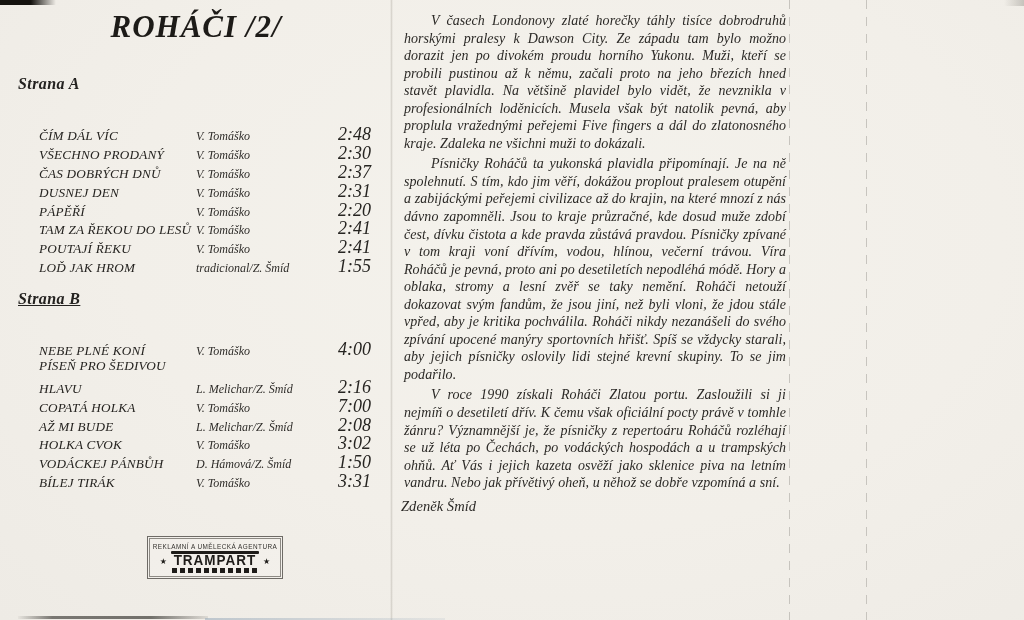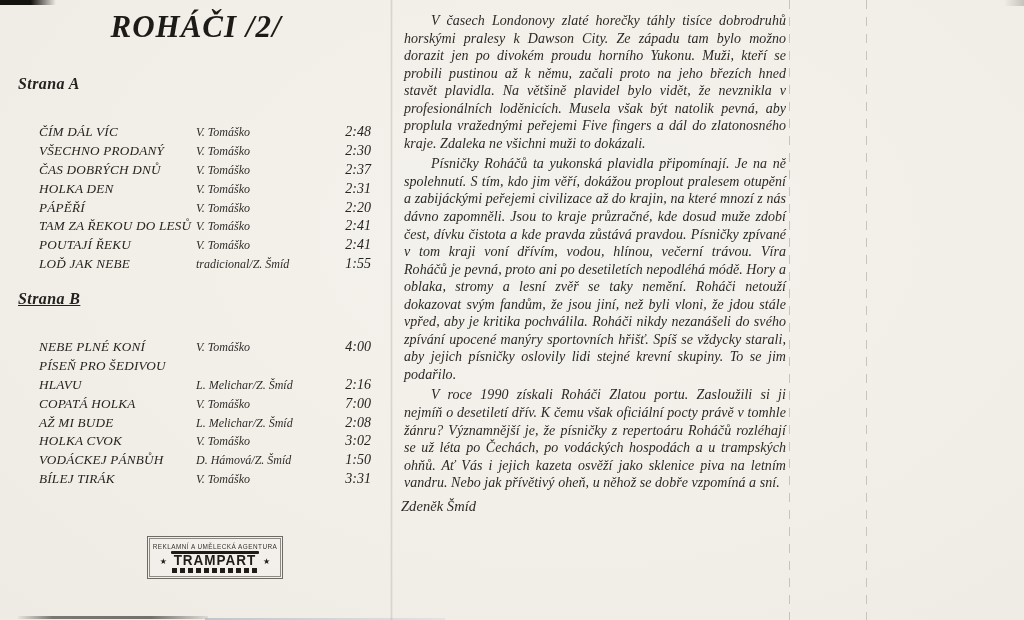--- a/index.html
+++ b/index.html
@@ -45,21 +45,21 @@
   .side-heading.a { top:75px; }
   .side-heading.b { top:290px;text-decoration:underline; }
 
   .track-list { position:absolute; left:18px; width:353px; display:grid; grid-auto-rows:18.9px; }
   .track-list.a { top:124px; }
   .track-list.b { top:339px; }
 
   .trk { display:grid; grid-template-columns:178px 132px 43px; align-items:baseline; }
   .trk-t { font-size:13.2px; letter-spacing:.2px; color:#262421; white-space:nowrap; overflow:visible;margin-left:21px; }
   .trk-c { font-size:12px; color:#2e2c29; white-space:nowrap; }
-  .trk-d { font-size:14px; text-align:right; color:#262421; }
+  .trk-d { font-size:18px; text-align:right; color:#262421; }
 
   
   .logo-box {
     position:absolute; left:147px; top:536px; width:132px; height:39px;
     border:1px solid #6e6b66; padding:1px; background:rgba(255,255,255,.15);
   }
   .logo-inner {
     width:100%; height:100%; border:1px solid #8d8a84; box-sizing:border-box;
     display:flex; flex-direction:column; align-items:center; justify-content:center;
     font-style:normal; font-family:"Liberation Sans", sans-serif;
@@ -111,41 +111,41 @@
         <span class="trk-t">VŠECHNO PRODANÝ</span>
         <span class="trk-c">V. Tomáško</span>
         <span class="trk-d">2:30</span>
       </div>
       <div class="trk">
         <span class="trk-t">ČAS DOBRÝCH DNŮ</span>
         <span class="trk-c">V. Tomáško</span>
         <span class="trk-d">2:37</span>
       </div>
       <div class="trk">
-        <span class="trk-t">HOLKA DEN</span>
+        <span class="trk-t">DUSNEJ DEN</span>
         <span class="trk-c">V. Tomáško</span>
         <span class="trk-d">2:31</span>
       </div>
       <div class="trk">
         <span class="trk-t">PÁPĚŘÍ</span>
         <span class="trk-c">V. Tomáško</span>
         <span class="trk-d">2:20</span>
       </div>
       <div class="trk">
         <span class="trk-t">TAM ZA ŘEKOU DO LESŮ</span>
         <span class="trk-c">V. Tomáško</span>
         <span class="trk-d">2:41</span>
       </div>
       <div class="trk">
         <span class="trk-t">POUTAJÍ ŘEKU</span>
         <span class="trk-c">V. Tomáško</span>
         <span class="trk-d">2:41</span>
       </div>
       <div class="trk">
-        <span class="trk-t">LOĎ JAK NEBE</span>
+        <span class="trk-t">LOĎ JAK HROM</span>
         <span class="trk-c">tradicional/Z. Šmíd</span>
         <span class="trk-d">1:55</span>
       </div>
     </div>
 
     <div class="side-heading b">Strana B</div>
 
     <div class="track-list b">
       <div class="trk">
         <span class="trk-t">NEBE PLNÉ KONÍ</span>

